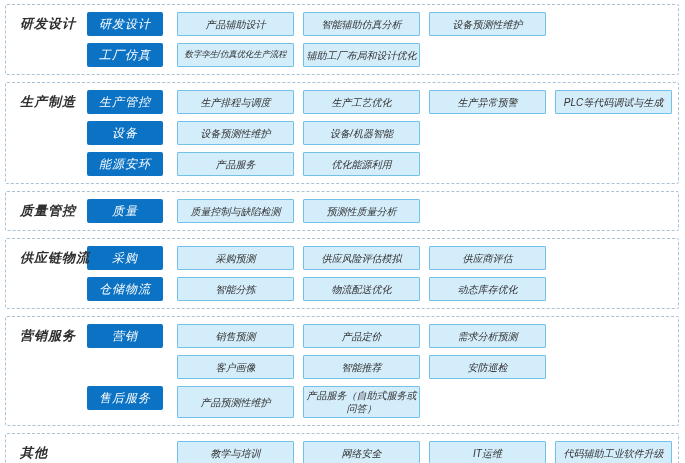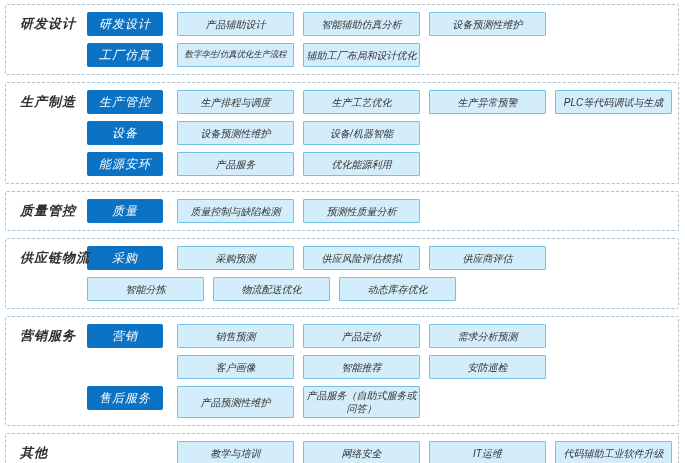--- a/index.html
+++ b/index.html
@@ -146,20 +146,21 @@
       <div class="rows">
         <div class="row">
           <div class="chip">采购</div>
           <div class="items">
             <div class="item">采购预测</div>
             <div class="item">供应风险评估模拟</div>
             <div class="item">供应商评估</div>
           </div>
         </div>
         <div class="row">
+          <div class="chip">仓储物流</div>
           <div class="items">
             <div class="item">智能分拣</div>
             <div class="item">物流配送优化</div>
             <div class="item">动态库存优化</div>
           </div>
         </div>
       </div>
     </div>
     <div class="section">
       <div class="section-label">营销服务</div>

